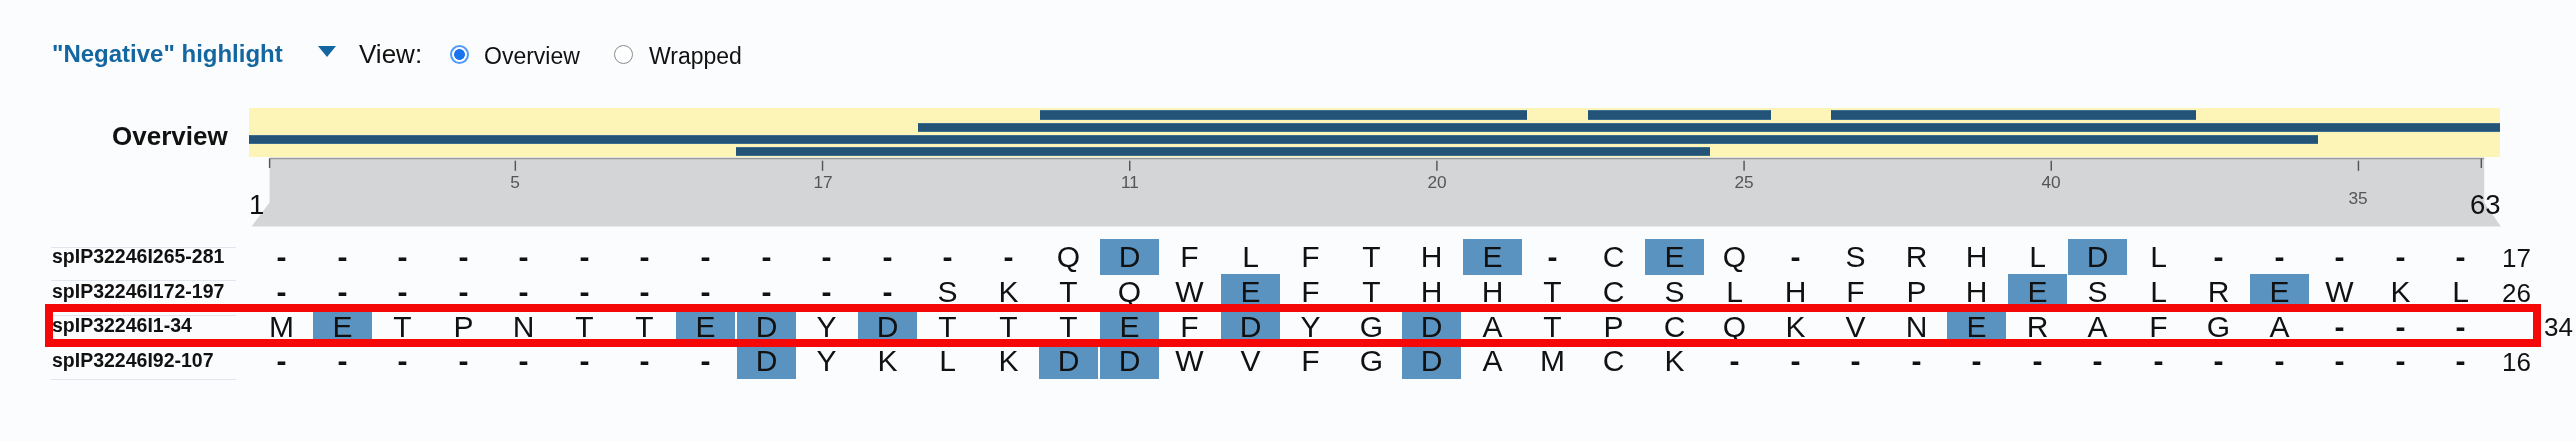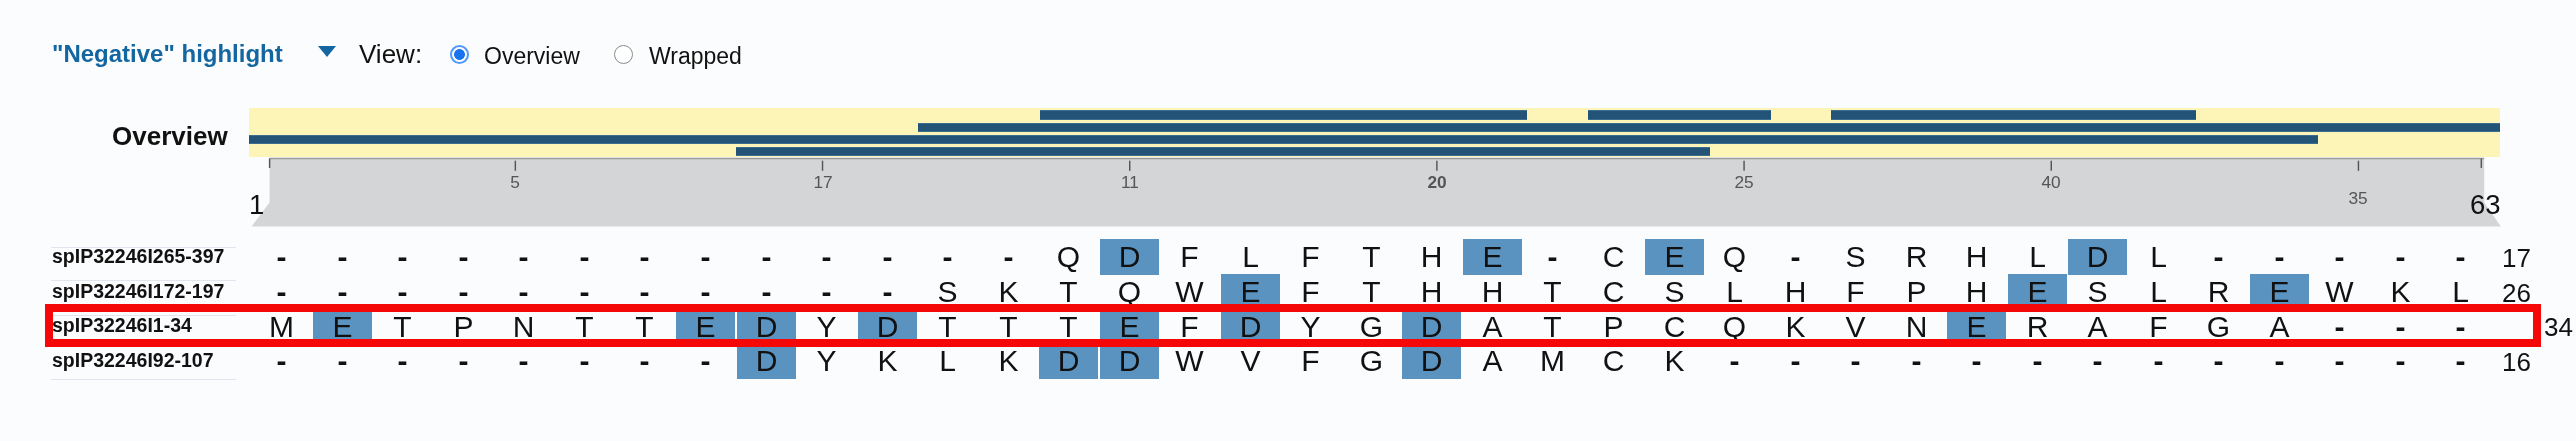--- a/index.html
+++ b/index.html
@@ -71,34 +71,34 @@
       <line x1="1988" x2="1988" y1="222" y2="236"></line>
       <line x1="2413" x2="2413" y1="222" y2="236"></line>
       <line x1="2838" x2="2838" y1="222" y2="236"></line>
       <line x1="3263" x2="3263" y1="222" y2="236"></line>
     </g>
 </svg>
 <div id="tick-labels">
     <div class="abs tick-label" style="left: 515px; top: 172px;">5</div>
     <div class="abs tick-label" style="left: 823px; top: 172px;">17</div>
     <div class="abs tick-label" style="left: 1130px; top: 172px;">11</div>
-    <div class="abs tick-label" style="left: 1437px; top: 172px; font-weight: bold;">20</div>
+    <div class="abs tick-label" style="left: 1437px; top: 172px;">20</div>
     <div class="abs tick-label" style="left: 1744px; top: 172px;">25</div>
     <div class="abs tick-label" style="left: 2051px; top: 172px;">40</div>
     <div class="abs tick-label" style="left: 2358px; top: 188px;">35</div>
   </div>
 <div class="abs end-label" style="left:249px; top:189px;">1</div>
 <div class="abs end-label" style="left:2470px; top:189px;">63</div>
 
 <div id="alignment">
     <div class="abs sep" style="top: 247px;"></div>
     <div class="abs sep" style="top: 280px;"></div>
     <div class="abs sep" style="top: 315px;"></div>
     <div class="abs sep" style="top: 379px;"></div>
-    <div class="abs seq-label" style="top: 245px;">spIP32246I265-397</div>
+    <div class="abs seq-label" style="top: 245px;">spIP32246I265-281</div>
     <div class="cell gap" style="left: 252px; top: 239px;">-</div>
     <div class="cell gap" style="left: 313px; top: 239px;">-</div>
     <div class="cell gap" style="left: 373px; top: 239px;">-</div>
     <div class="cell gap" style="left: 434px; top: 239px;">-</div>
     <div class="cell gap" style="left: 494px; top: 239px;">-</div>
     <div class="cell gap" style="left: 555px; top: 239px;">-</div>
     <div class="cell gap" style="left: 615px; top: 239px;">-</div>
     <div class="cell gap" style="left: 676px; top: 239px;">-</div>
     <div class="cell gap" style="left: 737px; top: 239px;">-</div>
     <div class="cell gap" style="left: 797px; top: 239px;">-</div>

